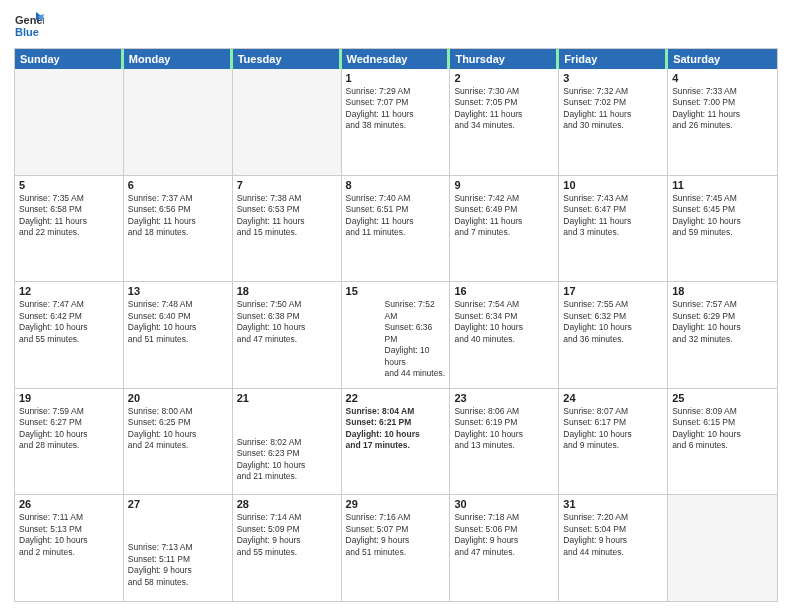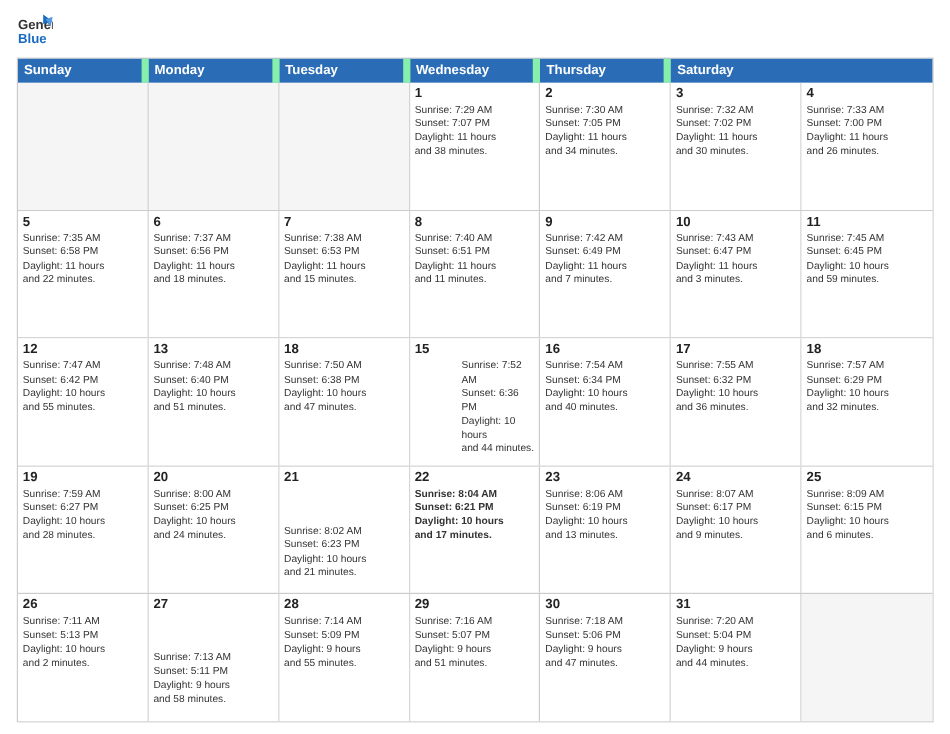--- a/index.html
+++ b/index.html
@@ -54,21 +54,21 @@
       display: grid;
       grid-template-columns: repeat(7, 1fr);
       background: #2a6cb5;
     }
     .cal-header-cell {
       color: #fff;
       font-size: 11px;
       font-weight: bold;
       padding: 4px 5px;
       text-align: left;
-      border-right: 6px solid #86efac;
+      border-right: 3px solid #86efac;
     }
     .cal-header-cell:last-child { border-right: none; }
     .cal-body {
       flex: 1;
       display: flex;
       flex-direction: column;
     }
     .cal-row {
       display: grid;
       grid-template-columns: repeat(7, 1fr);
@@ -121,20 +121,21 @@
     </div>
   </div>
 
   <div class="calendar">
     <div class="cal-header">
     <div class="cal-header-cell">Sunday</div>
         <div class="cal-header-cell">Monday</div>
         <div class="cal-header-cell">Tuesday</div>
         <div class="cal-header-cell">Wednesday</div>
         <div class="cal-header-cell">Thursday</div>
+        <div class="cal-header-cell">Friday</div>
         <div class="cal-header-cell">Saturday</div>
       </div>
     <div class="cal-body">
     <div class="cal-row">
           <div class="cal-cell empty"></div>
           <div class="cal-cell empty"></div>
           <div class="cal-cell empty"></div>
           <div class="cal-cell">
             <div class="day-num">1</div>
             <div class="day-info" style="white-space: pre-line;">Sunrise: 7:29 AM

